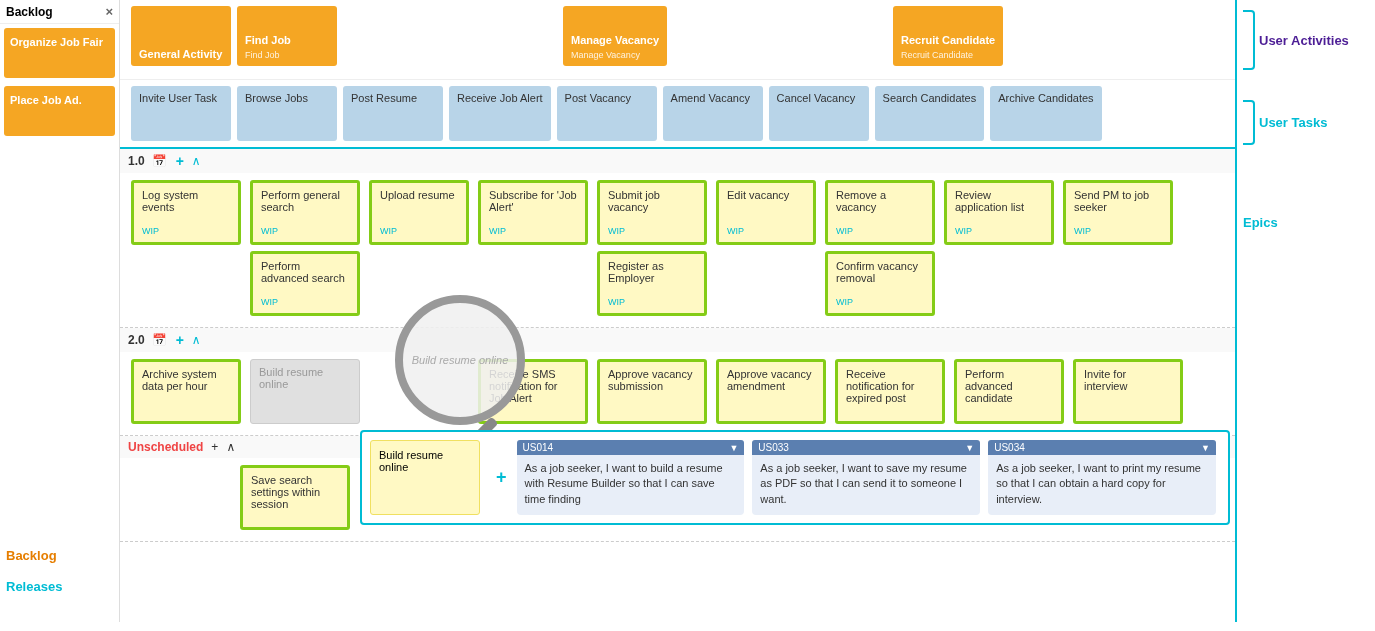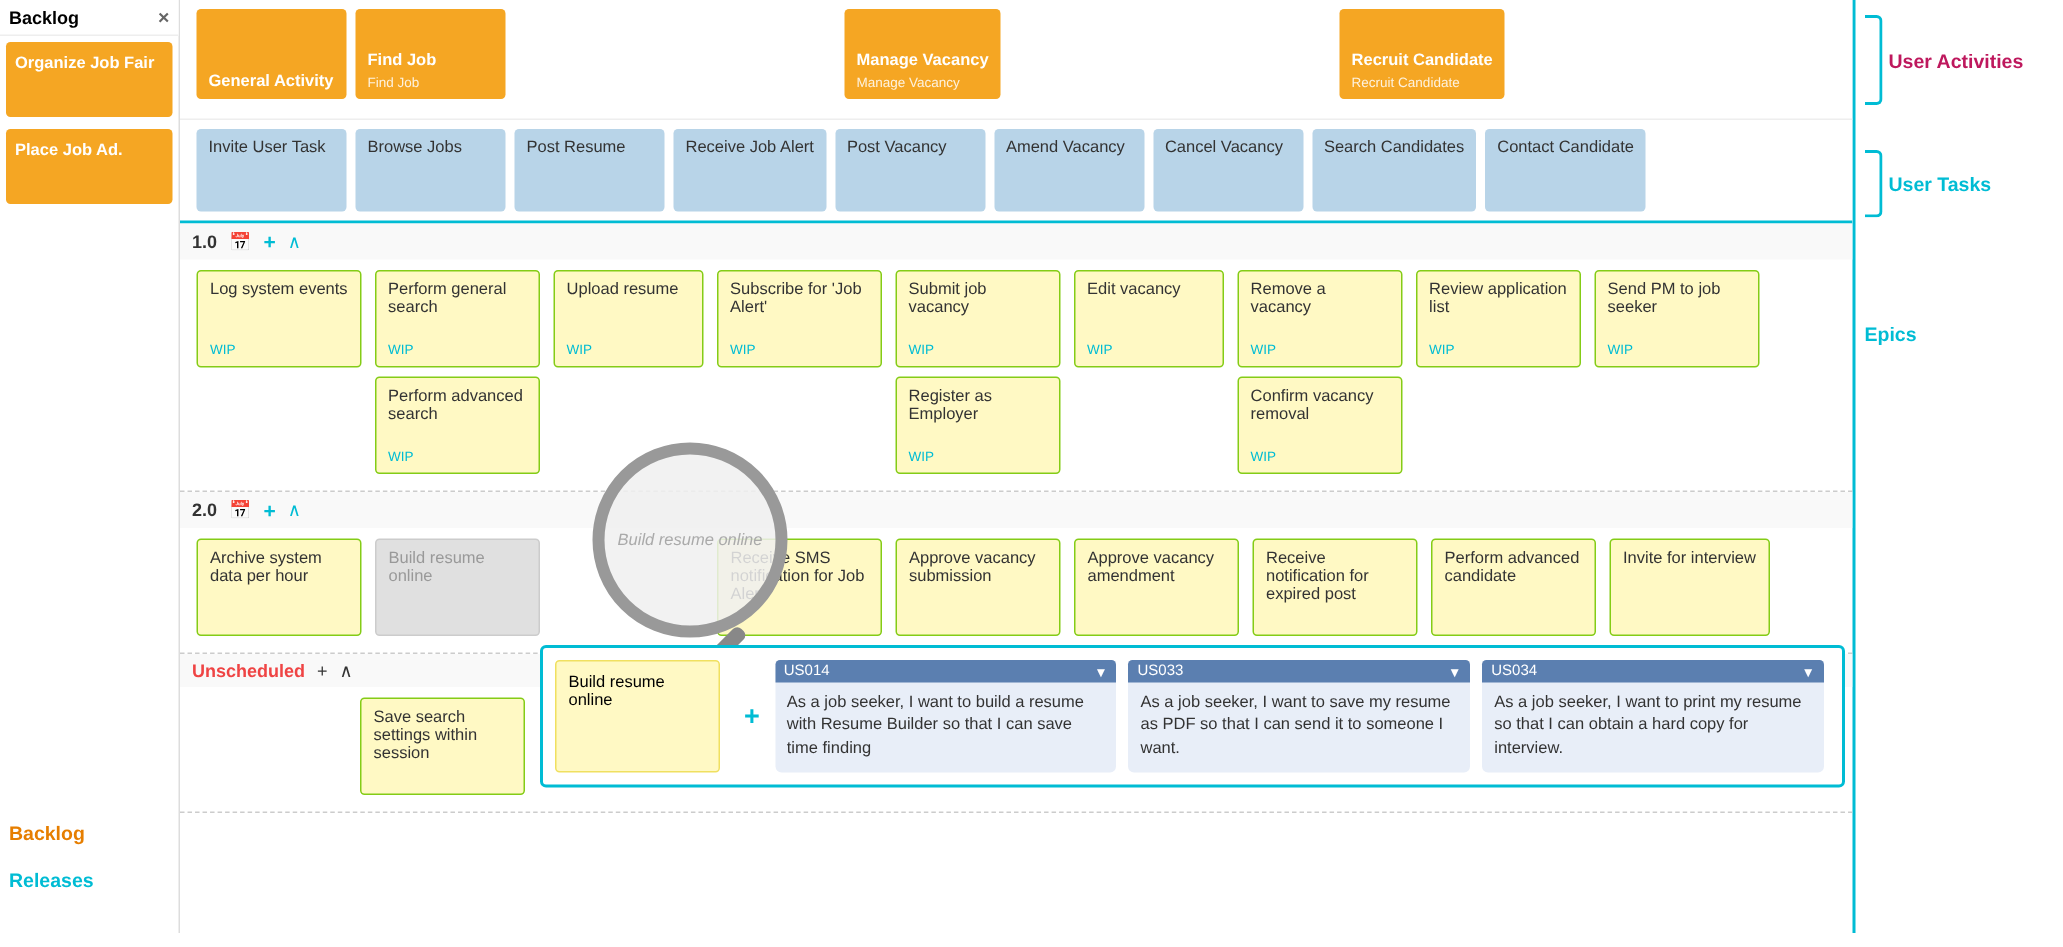--- a/index.html
+++ b/index.html
@@ -167,21 +167,21 @@
       margin: 3px;
       border-radius: 3px;
       font-size: 11px;
       cursor: pointer;
       min-width: 100px;
       max-width: 110px;
       min-height: 65px;
       display: flex;
       flex-direction: column;
       justify-content: space-between;
-      border: 1px solid #84cc16;
+      border: 3px solid #84cc16;
     }
     .story-card .wip-label {
       color: #00bcd4;
       font-size: 9px;
       margin-top: 4px;
     }
 
     .story-card.grey-out {
       background: #e0e0e0;
       color: #999;
@@ -325,21 +325,21 @@
     }
 
     .epics-section-label {
       color: #00bcd4;
       font-weight: bold;
       font-size: 13px;
       text-align: right;
       padding-right: 8px;
     }
     .user-activities-label {
-      color: #be185d;
+      color: #4c1d95;
       font-weight: bold;
       font-size: 13px;
       text-align: right;
       padding-right: 8px;
     }
     .user-tasks-label {
       color: #00bcd4;
       font-weight: bold;
       font-size: 13px;
       text-align: right;
@@ -414,21 +414,21 @@
       <div class="task-card">
           <span>Amend Vacancy</span>
         </div>
       <div class="task-card">
           <span>Cancel Vacancy</span>
         </div>
       <div class="task-card">
           <span>Search Candidates</span>
         </div>
       <div class="task-card">
-          <span>Contact Candidate</span>
+          <span>Archive Candidates</span>
         </div>
     </div>
 
     <div class="sprint-section">
       <div class="sprint-header">
         <span class="sprint-num">1.0</span>
         <span class="calendar-icon">📅</span>
         <span class="add-btn">+</span>
         <span class="caret">∧</span>
       </div>

